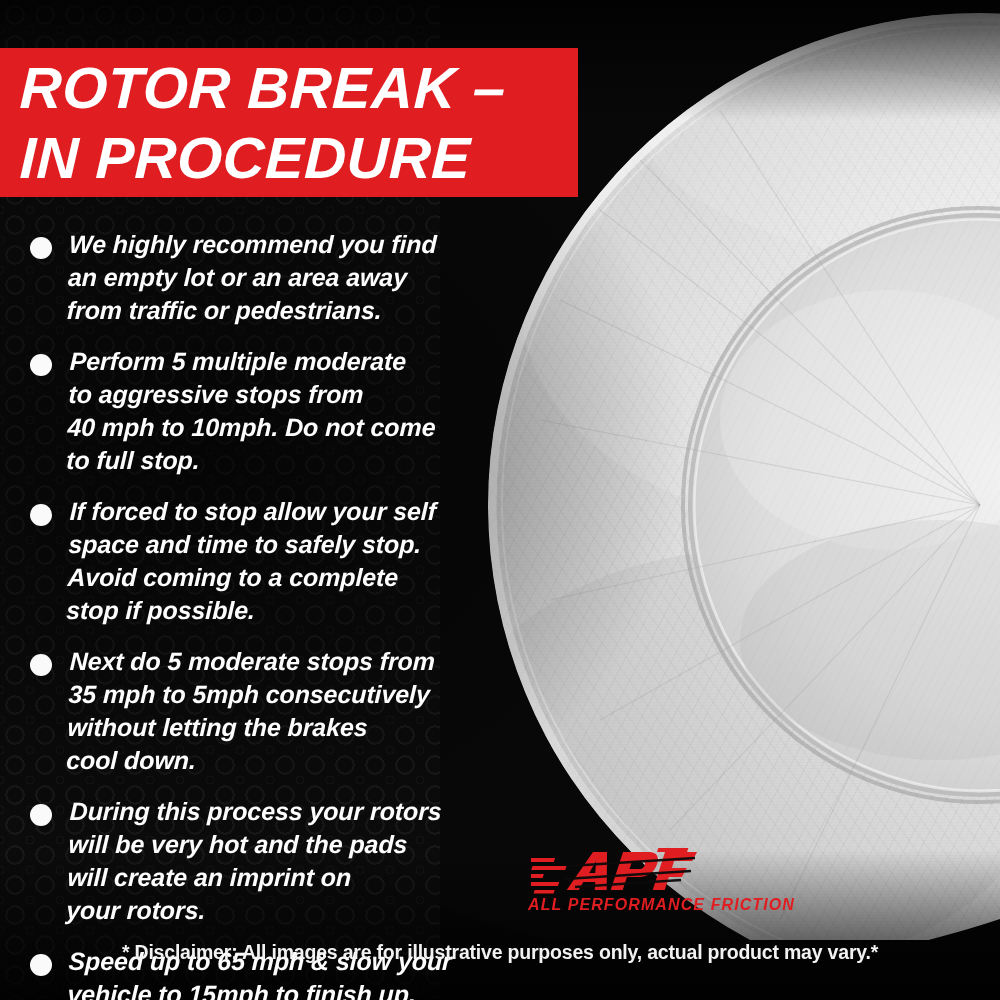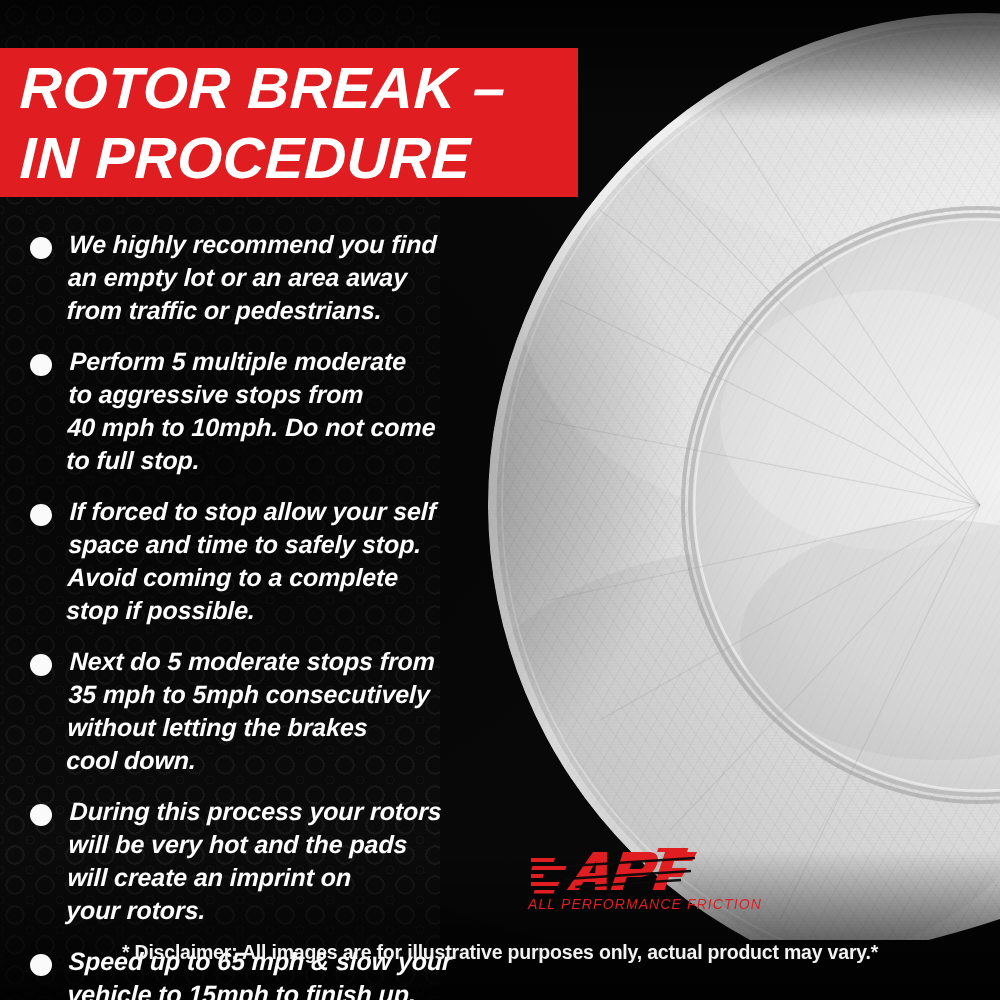--- a/index.html
+++ b/index.html
@@ -117,23 +117,23 @@
   .apf-mark {
     position: relative;
     height: 52px;
     display: flex;
     align-items: center;
     justify-content: center;
   }
   .apf-mark svg { display:block; }
   .apf-tagline {
     color: #e01d21;
-    font-weight: 400;
+    font-weight: 700;
     font-style: italic;
-    font-size: 14px;
+    font-size: 16px;
     letter-spacing: 1.1px;
     text-align: left;
     white-space: nowrap;
     margin-top: -2px;
   }
 
   
   .disclaimer {
     position: absolute;
     left: 0;

